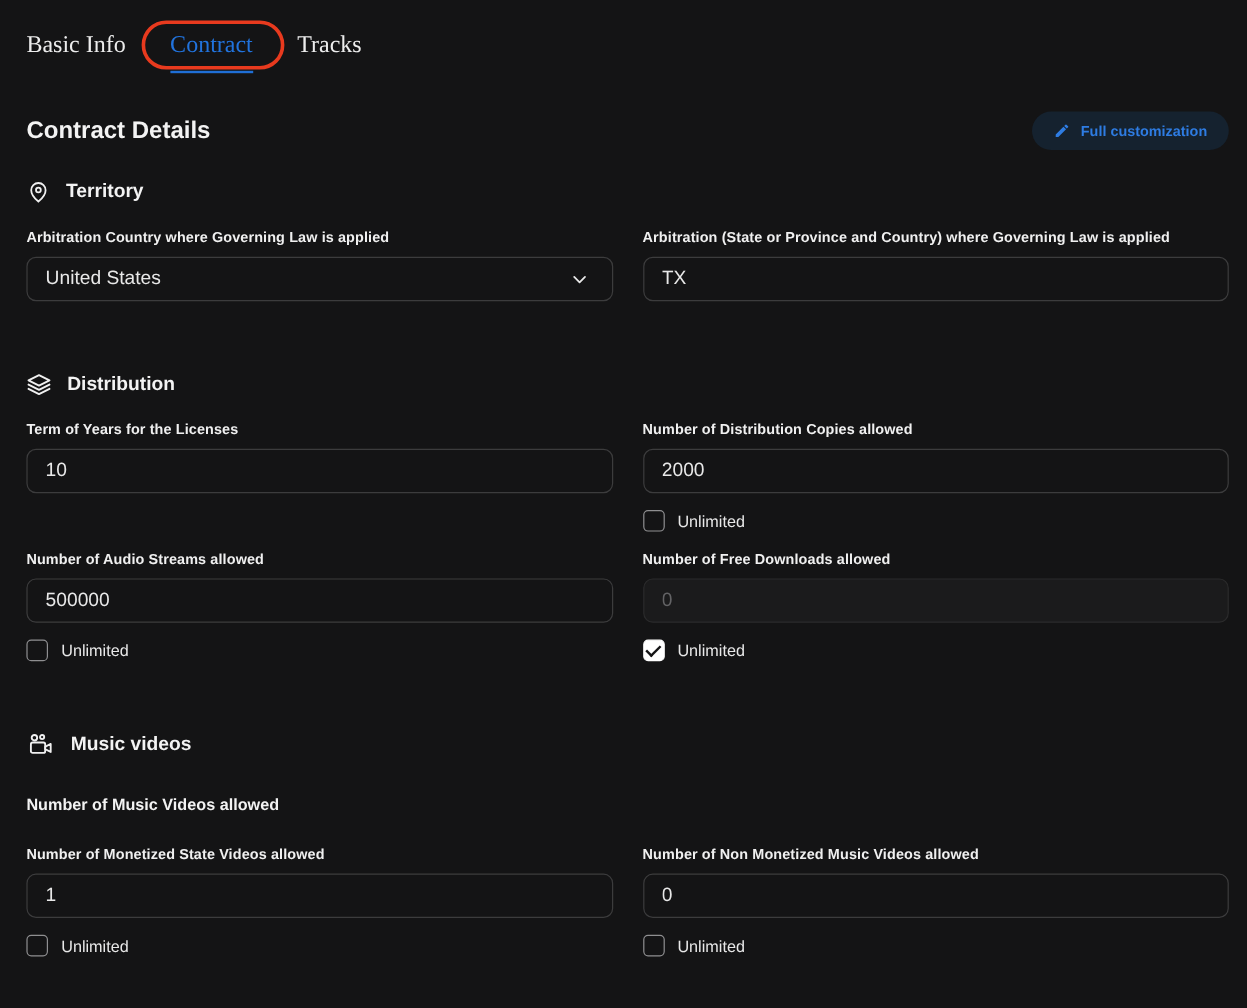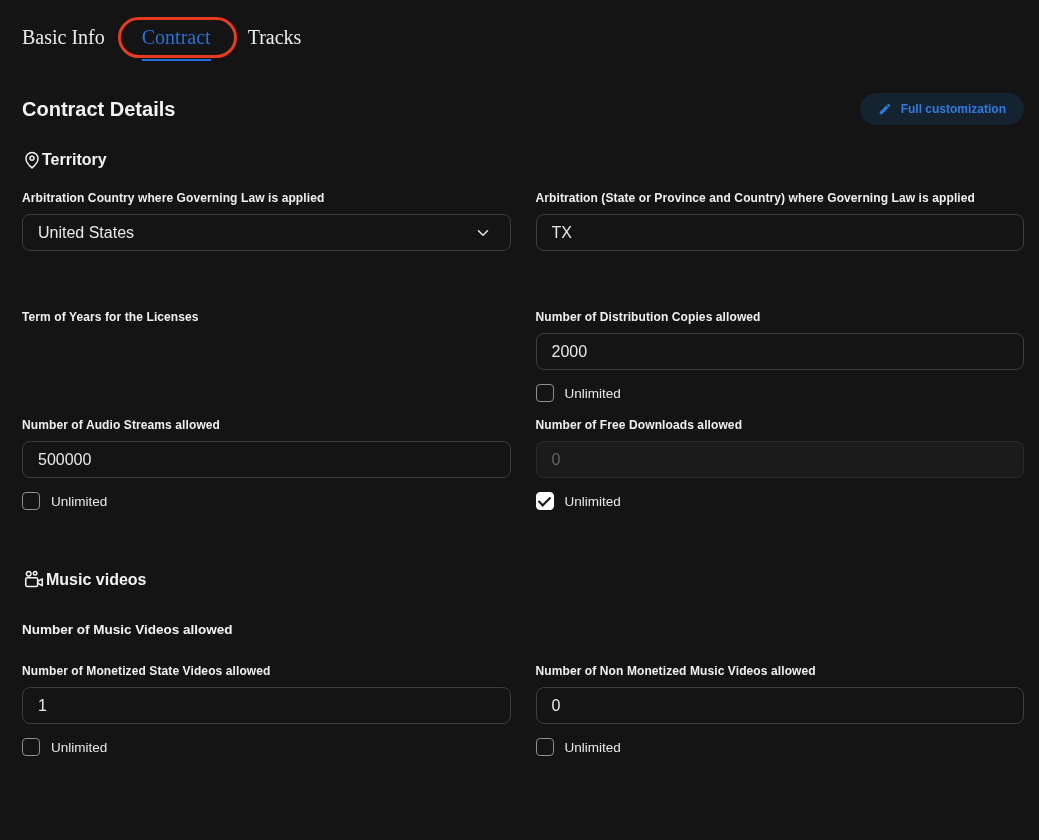--- a/index.html
+++ b/index.html
@@ -33,21 +33,21 @@
   .customize-btn {
     display:flex; align-items:center; gap:9px;
     background:#15222f; border:none; border-radius:18px;
     padding:9px 18px; cursor:pointer;
     color:#2e7ce2; font-family:"Liberation Sans", sans-serif;
     font-size:12px; font-weight:bold;
   }
   .customize-btn svg { display:block; }
 
   
-  .section-header { display:flex; align-items:center; margin-bottom:20px; }
+  .section-header { display:flex; align-items:center; gap:13px; margin-bottom:20px; }
   .section-header .s-icon { display:flex; color:#f0f0f0; }
   .section-title { font-size:16px; font-weight:bold; color:#f3f3f3; }
   .section { margin-bottom:0; }
   .gap-lg { height:59px; }
   .gap-md { height:16px; }
 
   
   .grid { display:grid; grid-template-columns:1fr 1fr; column-gap:25px; align-items:start; }
   .field-label {
     display:block; font-size:12px; font-weight:bold; color:#f0f0f0;
@@ -134,24 +134,35 @@
       <div class="field">
         <span class="field-label">Arbitration (State or Province and Country) where Governing Law is applied</span>
         <input class="text-input" type="text" value="TX" style="">
       </div>
     </div>
   </div>
 
   <div class="gap-lg"></div>
 
   <div class="section">
+    <div class="section-header">
+      <span class="s-icon">
+        <svg width="21" height="21" viewBox="0 0 24 24" fill="none" stroke="#f0f0f0" stroke-width="1.8" stroke-linecap="round" stroke-linejoin="round">
+          <polygon points="12 3 2 8 12 13 22 8 12 3"></polygon>
+          <polyline points="2 12 12 17 22 12"></polyline>
+          <polyline points="2 16 12 21 22 16"></polyline>
+        </svg>
+      </span>
+      <span class="section-title">Distribution</span>
+    </div>
 
     <div class="grid">
       <div class="field">
         <span class="field-label">Term of Years for the Licenses</span>
+        <input class="text-input" type="text" value="10" style="">
       </div>
       <div class="field">
         <span class="field-label">Number of Distribution Copies allowed</span>
         <input class="text-input" type="text" value="2000" style="">
         <div class="check-row">
           <span class="checkbox"></span>
           <span class="check-label">Unlimited</span>
         </div>
       </div>
     </div>

